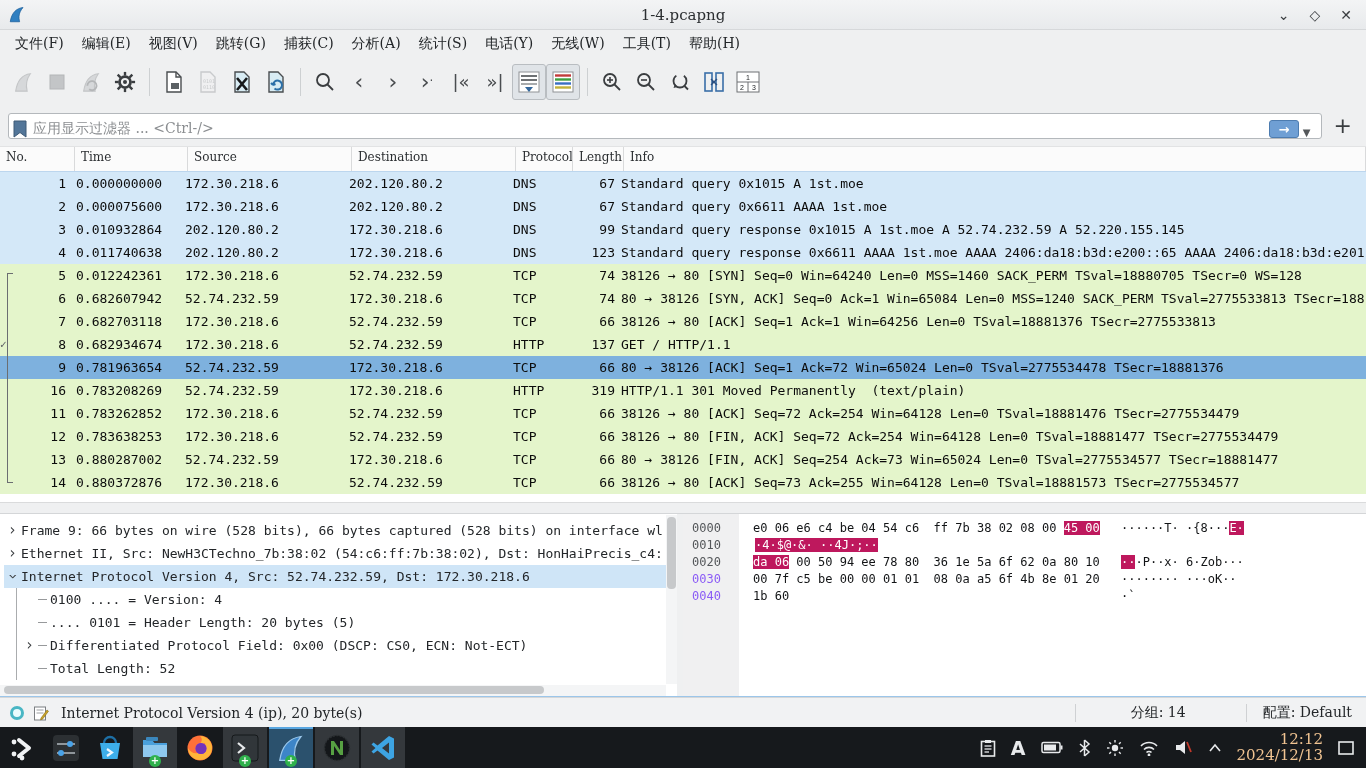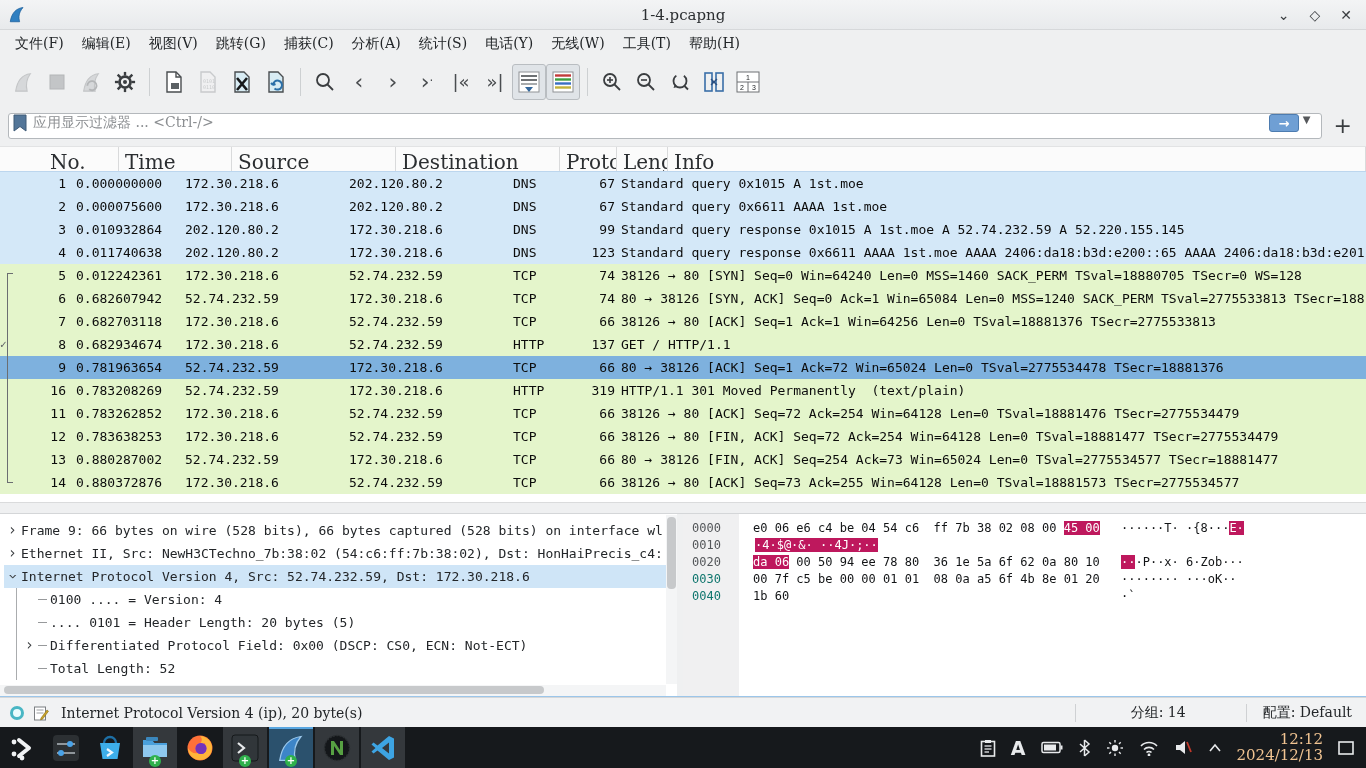--- a/index.html
+++ b/index.html
@@ -23,31 +23,31 @@
   .toolbar { height:48px; display:flex; align-items:center; padding:0 6px; }
   .tbtn { width:34px; height:36px; display:flex; align-items:center; justify-content:center;
     border-radius:3px; position:relative; }
   .tbtn.pressed { background:#e0e4e8; border:1px solid #b9bdc1; }
   .tbtn.disabled { opacity:.45; }
   .tsep { width:1px; height:28px; background:#cdd0d2; margin:0 7px; }
   .chev { font-family:"DejaVu Sans",sans-serif; font-size:22px; color:#4a4d50; line-height:1; }
   
   .filterbar { height:40px; display:flex; align-items:center; padding:5px 8px; gap:6px; }
   .filter-input { flex:1; height:26px; background:#fff; border:1px solid #b4b8bc; border-radius:3px;
-    display:flex; align-items:flex-start; padding:0 4px; }
+    display:flex; align-items:flex-end; padding:0 4px; }
   .filter-placeholder { color:#8b8e91; font-size:14px; margin-left:6px; flex:1;
     font-family:"DejaVu Serif",serif; }
   .apply-btn { width:30px; height:18px; background:#6f9fd4; border:1px solid #4d7cb0; border-radius:3px;
     color:#fff; display:flex; align-items:center; justify-content:center;
     font-family:"DejaVu Sans",sans-serif; font-size:13px; font-weight:bold; }
   .apply-caret { font-size:10px; color:#55585b; padding:0 6px 0 4px; font-family:"DejaVu Sans",sans-serif; }
   .add-filter-btn { font-family:"DejaVu Sans",sans-serif; font-size:22px; color:#3a3d40; padding:0 6px; line-height:1; }
   
-  .pkt-header { height:26px; background:#fbfbfb; display:flex; font-size:20px; color:#2b2e31;
-    border-bottom:1px solid #bcd6ee; border-top:1px solid #e2e3e4;padding-left:44px; }
+  .pkt-header { height:26px; background:#fbfbfb; display:flex; font-size:12px; color:#2b2e31;
+    border-bottom:1px solid #bcd6ee; border-top:1px solid #e2e3e4; }
   .pkt-header .hc { padding:3px 6px; border-right:1px solid #d9dadb; overflow:hidden; white-space:nowrap; }
   .pkt-list { height:330px; background:#fff; overflow:hidden; font-family:"DejaVu Sans Mono",monospace; font-size:13px; }
   .prow { display:flex; height:23px; line-height:23px; white-space:pre; color:#0c0c0c; }
   .prow.dns { background:#d4e8f8; }
   .prow.tcp { background:#e4f5cb; }
   .prow.selected { background:#7eb1de; }
   .c-no { width:72px; display:flex; }
   .gutter { width:16px; position:relative; }
   .gutter.br::before { content:""; position:absolute; left:7px; top:0; bottom:0; border-left:1px solid #6b6e71; }
   .gutter.br-start::before { top:9px; }
@@ -78,21 +78,21 @@
   .dline.ind1::before { content:""; position:absolute; left:12px; top:0; height:100%; border-left:1px solid #aaacae; }
   .detail .vsb { position:absolute; right:0; top:1px; bottom:12px; width:11px; background:#f4f5f6; }
   .detail .vsb .thumb { margin:2px 1px; height:72px; background:#c7c9cb; border-radius:4px; }
   .detail .hsb { position:absolute; left:0; bottom:0; height:11px; right:11px; background:#f4f5f6; }
   .detail .hsb .thumb { margin:1px 4px; height:8px; width:540px; background:#c7c9cb; border-radius:4px; }
   .hexpane { flex:1; position:relative; font-family:"DejaVu Sans Mono",monospace; font-size:12px; overflow:hidden; }
   .offsetstrip { position:absolute; left:0; top:0; bottom:0; width:56px; background:#f0f0f1; }
   .hrows { position:relative; padding-top:6px; }
   .hrow { display:flex; height:17px; line-height:17px; white-space:pre; color:#121416; }
   .hoff { width:56px; padding-left:9px; color:#54575a; }
-  .hoff.dim { color:#0f766e; }
+  .hoff.dim { color:#8b5cf6; }
   .hhex { width:352px; margin-left:14px; }
   .hascii { margin-left:16px; }
   .hl { background:#be185d; color:#fff; }
   
   .statusbar { height:30px; background:#f1f2f3; border-top:1px solid #d5d7d9; display:flex; align-items:center; font-size:14px; }
   .sb-icons { display:flex; align-items:center; gap:9px; padding:0 12px 0 10px; }
   .expert-dot { width:14px; height:14px; border:3px solid #49b6c4; border-radius:50%; background:#eafcfd; }
   .sb-text { flex:1; color:#232629; }
   .sb-sep { width:1px; height:18px; background:#cfd1d3; }
   .sb-packets { padding:0 60px 0 55px; }

